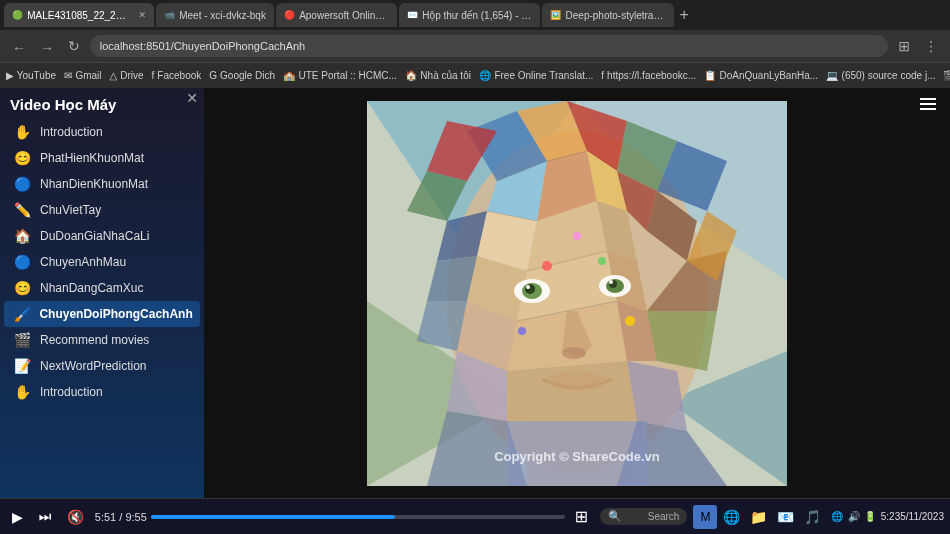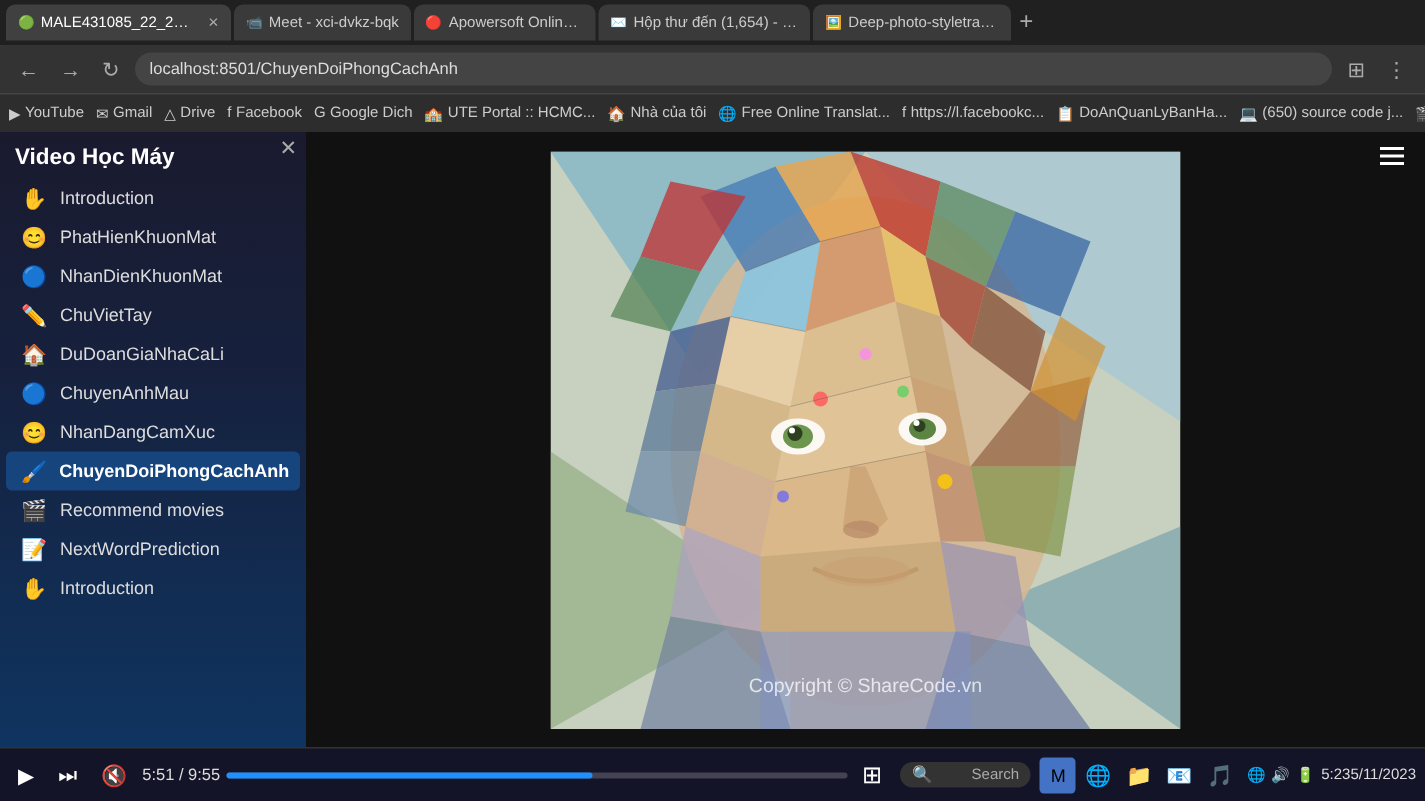--- a/index.html
+++ b/index.html
@@ -179,20 +179,21 @@
       overflow: hidden;
     }
 
     .video-display {
       width: 100%;
       height: 100%;
       position: relative;
       display: flex;
       align-items: center;
       justify-content: center;
+      font-weight: bold;
     }
 
     
     .taskbar {
       position: absolute;
       bottom: 0;
       left: 0;
       width: 100%;
       height: 36px;
       background: rgba(20, 20, 40, 0.95);

